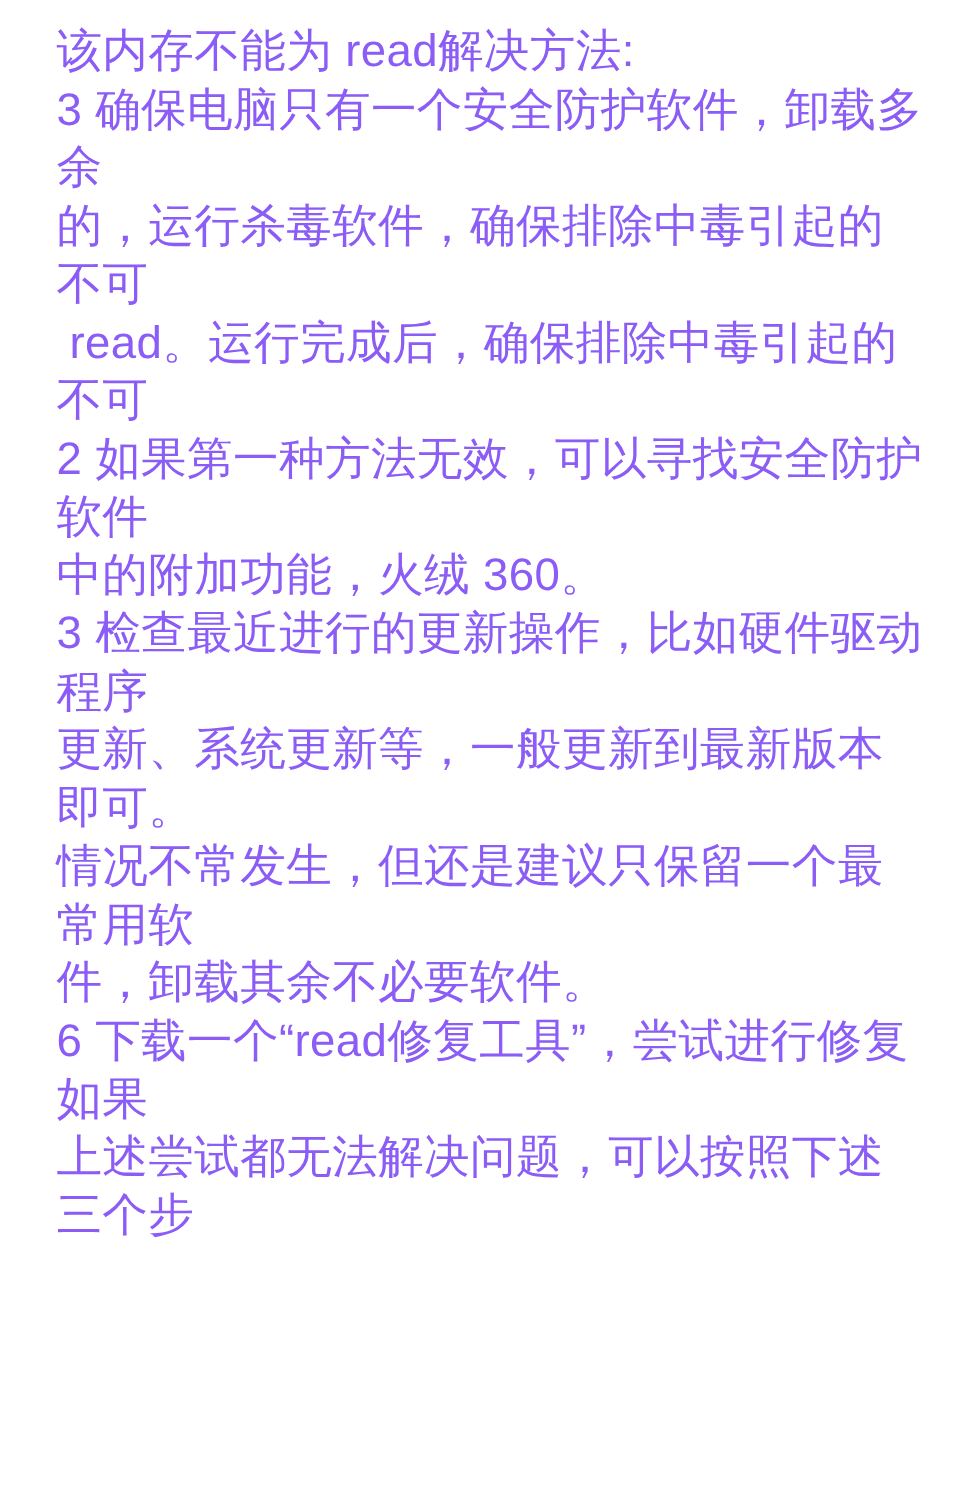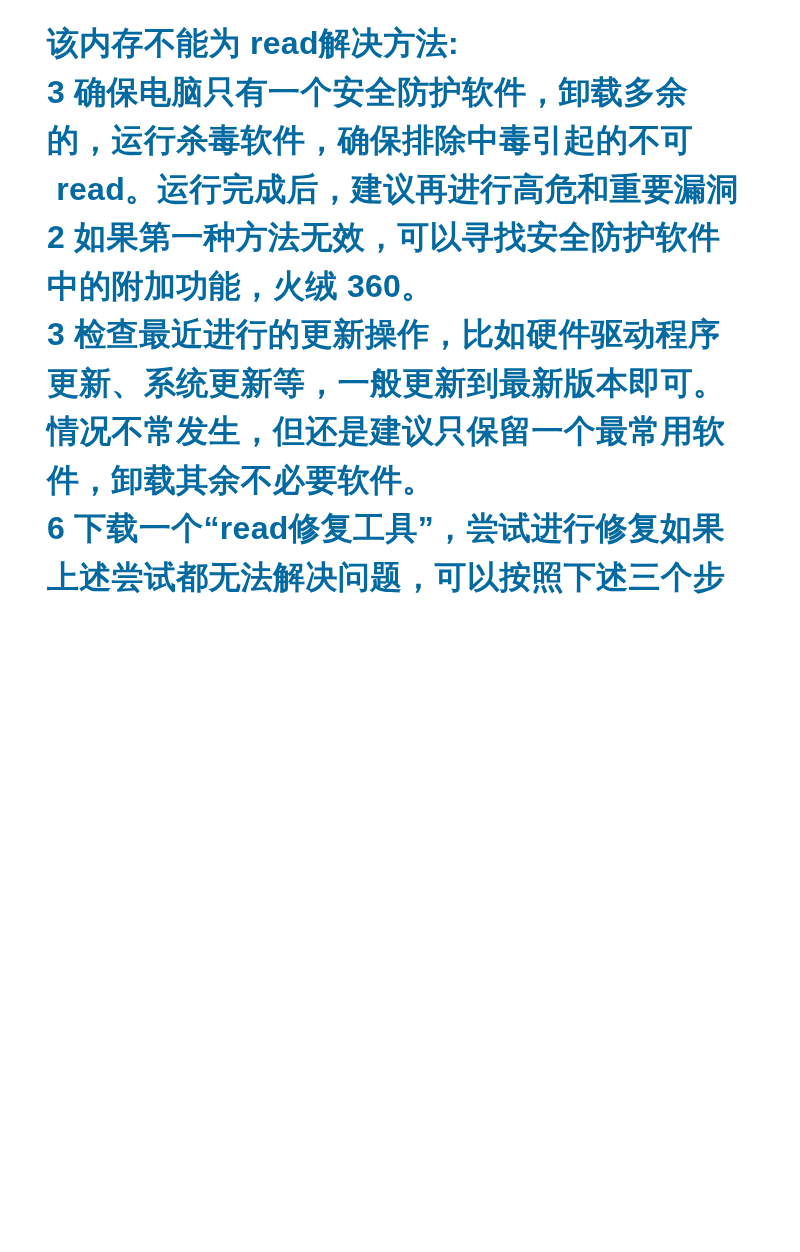--- a/index.html
+++ b/index.html
@@ -14,36 +14,36 @@
     font-family: "Liberation Sans", sans-serif;
   }
   .page {
     box-sizing: border-box;
     width: 800px;
     height: 1252px;
     padding: 19px 30px 0 47px;
     background: #ffffff;
   }
   .line {
-    font-size: 32px;
+    font-size: 38px;
     line-height: 48.5px;
-    color: #0369a1;
+    color: #8b5cf6;
     white-space: pre-wrap;
     letter-spacing: 0.3px;
-    font-weight: 700;
+    font-weight: 400;
   }
 </style>
 </head>
 <body>
 
 <div class="page">
   <div class="line">该内存不能为 read解决方法:</div>
   <div class="line">3 确保电脑只有一个安全防护软件，卸载多余</div>
   <div class="line">的，运行杀毒软件，确保排除中毒引起的不可</div>
-  <div class="line"> read。运行完成后，建议再进行高危和重要漏洞</div>
+  <div class="line"> read。运行完成后，确保排除中毒引起的不可</div>
   <div class="line">2 如果第一种方法无效，可以寻找安全防护软件</div>
   <div class="line">中的附加功能，火绒 360。</div>
   <div class="line">3 检查最近进行的更新操作，比如硬件驱动程序</div>
   <div class="line">更新、系统更新等，一般更新到最新版本即可。</div>
   <div class="line">情况不常发生，但还是建议只保留一个最常用软</div>
   <div class="line">件，卸载其余不必要软件。</div>
   <div class="line">6 下载一个“read修复工具”，尝试进行修复如果</div>
   <div class="line">上述尝试都无法解决问题，可以按照下述三个步</div>
 
 </div>

